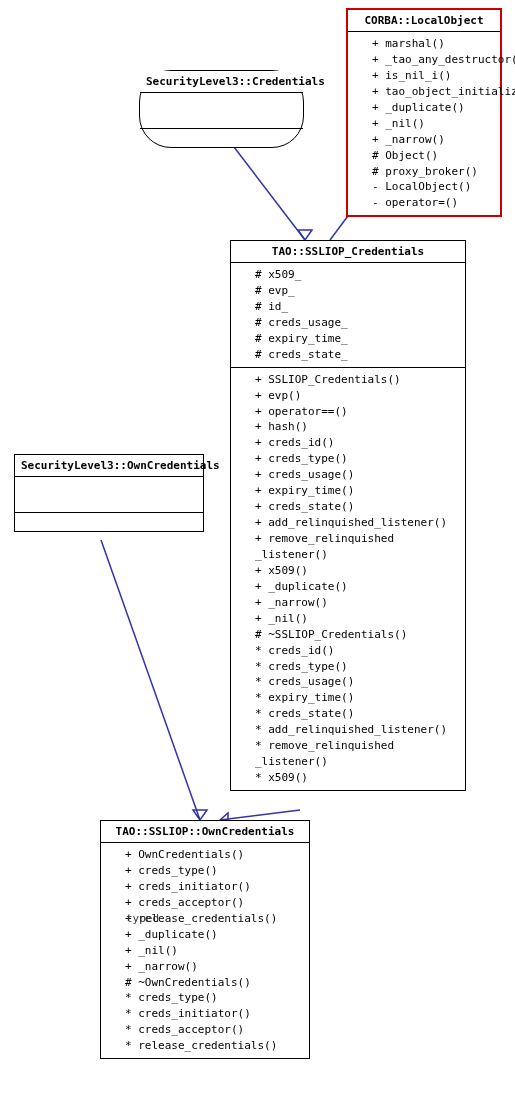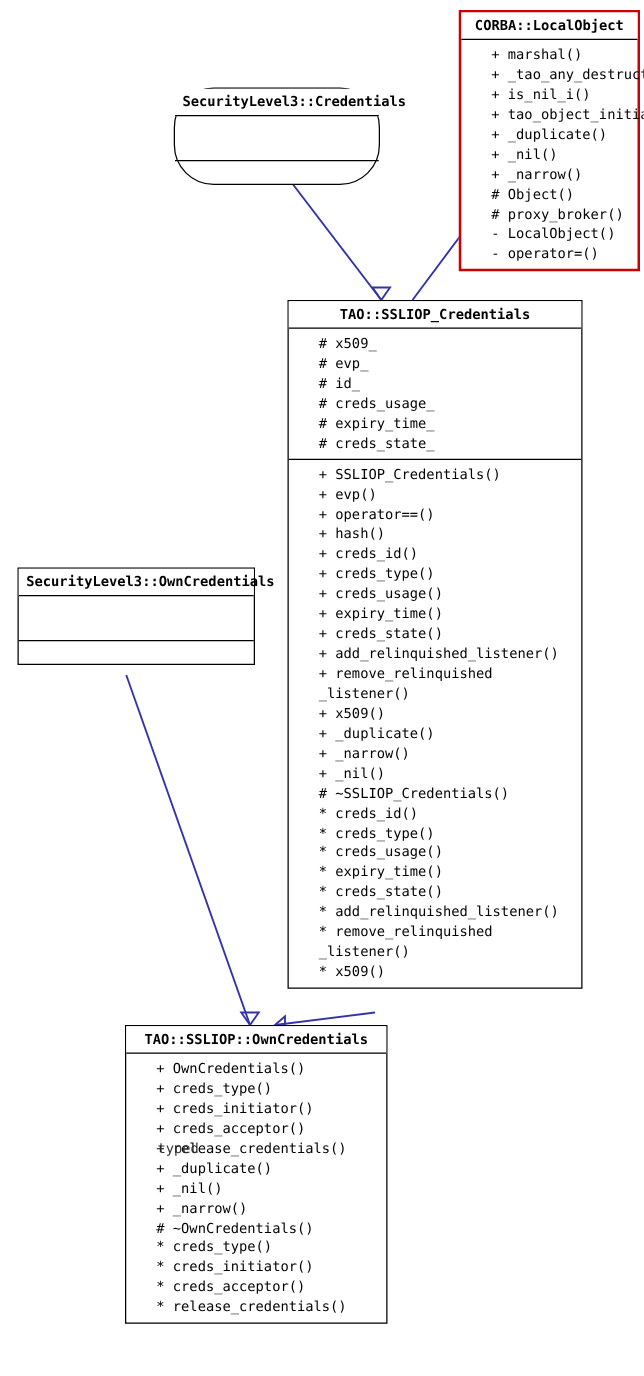--- a/index.html
+++ b/index.html
@@ -56,21 +56,21 @@
   <line x1="221" y1="130" x2="305" y2="240" stroke="#3333aa" stroke-width="1.5"></line>
   <polygon points="305,240 298,230 312,230" fill="none" stroke="#3333aa" stroke-width="1.5"></polygon>
 
   <line x1="101" y1="540" x2="200" y2="820" stroke="#3333aa" stroke-width="1.5"></line>
   <polygon points="200,820 193,810 207,810" fill="none" stroke="#3333aa" stroke-width="1.5"></polygon>
 
   <line x1="300" y1="810" x2="220" y2="820" stroke="#3333aa" stroke-width="1.5"></line>
   <polygon points="220,820 228,813 228,827" fill="none" stroke="#3333aa" stroke-width="1.5"></polygon>
 </svg>
 
-<div class="uml-box red-border" style="left:367px; top:8px; width:145px;">
+<div class="uml-box red-border" style="left:346px; top:8px; width:156px;">
   <div class="uml-box-title">CORBA::LocalObject</div>
   <div class="uml-box-section">+ marshal()
 + _tao_any_destructor()
 + is_nil_i()
 + tao_object_initialize()
 + _duplicate()
 + _nil()
 + _narrow()
 # Object()
 # proxy_broker()

